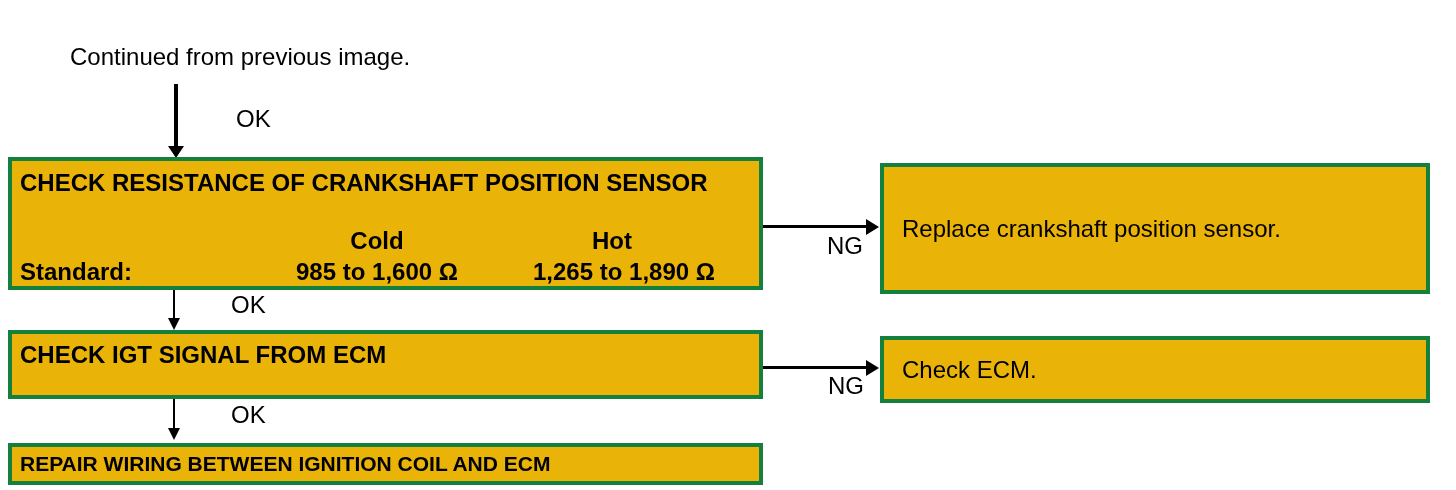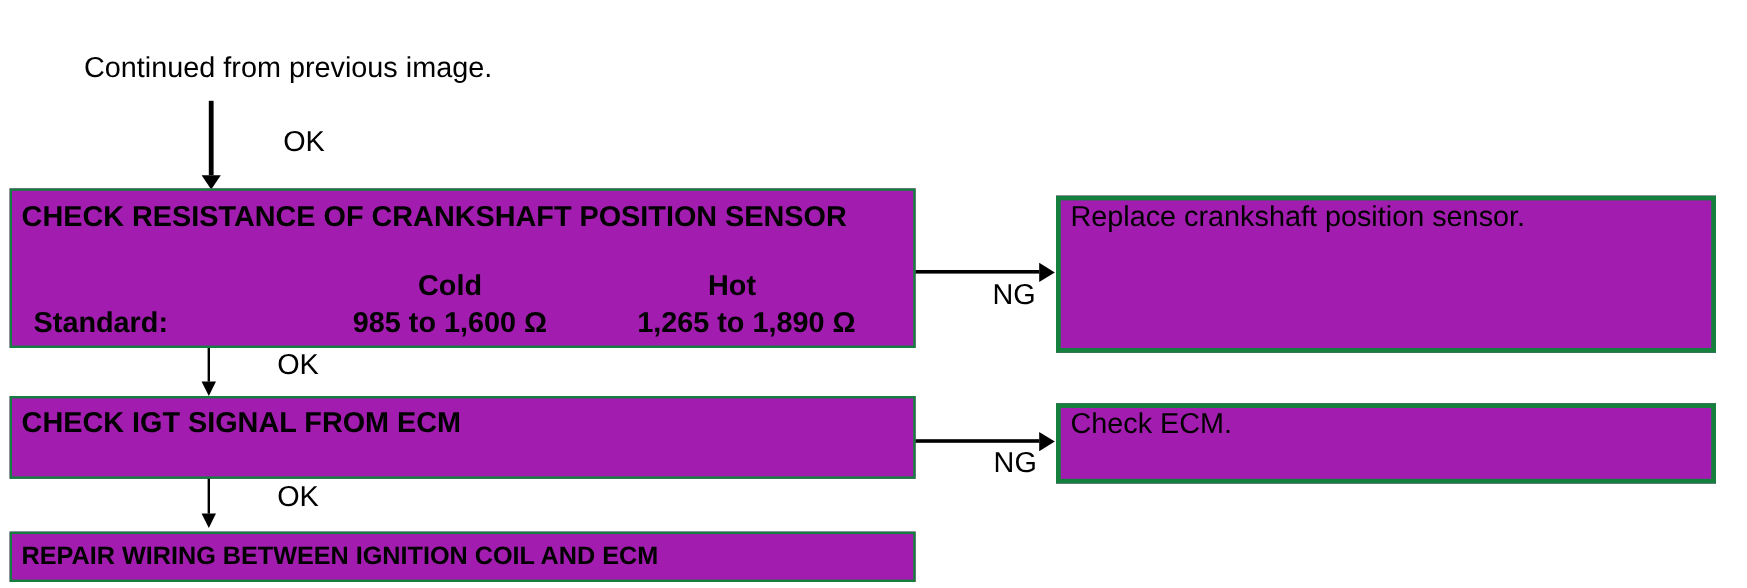--- a/index.html
+++ b/index.html
@@ -20,27 +20,28 @@
     position: absolute;
     font-size: 24px;
     line-height: 26px;
     white-space: nowrap;
     margin-left: 40px;
   }
   .bold { font-weight: bold; }
   .box {
     position: absolute;
     box-sizing: border-box;
-    background: #a21caf;
-    border: 2px solid #15803d;
+    background: #eab308;
+    border: 4px solid #15803d;
   }
   .box-thick { border-width: 4px; }
   .result-box {
     display: flex;
-    padding-left: 8px;
+    align-items: center;
+    padding-left: 18px;
     font-size: 24px;
   }
   .vline, .hline { position: absolute; background: #000000; }
   .arrow-head-down {
     position: absolute;
     width: 0; height: 0;
     border-left: 8px solid transparent;
     border-right: 8px solid transparent;
     border-top: 12px solid #000000;
   }
@@ -80,21 +81,21 @@
   <div class="lbl" style="left:30px; top:44px;">Continued from previous image.</div>
 
   <div class="vline" style="left:174px; top:84px; width:4px; height:62px;"></div>
   <div class="arrow-head-down" style="left:168px; top:146px;"></div>
   <div class="lbl" style="left:196px; top:106px;">OK</div>
 
   <div class="box" style="left:8px; top:157px; width:755px; height:133px;">
     <div class="step-title">CHECK RESISTANCE OF CRANKSHAFT POSITION SENSOR</div>
     <div class="inner-abs bold centered" style="left:365px; top:66px;">Cold</div>
     <div class="inner-abs bold centered" style="left:600px; top:66px;">Hot</div>
-    <div class="inner-abs bold" style="left:8px; top:97px;margin-left:10px;">Standard:</div>
+    <div class="inner-abs bold" style="left:8px; top:97px;">Standard:</div>
     <div class="inner-abs bold centered" style="left:365px; top:97px;">985 to 1,600 Ω</div>
     <div class="inner-abs bold centered" style="left:612px; top:97px;">1,265 to 1,890 Ω</div>
   </div>
 
   <div class="hline" style="left:763px; top:225px; width:103px; height:3px;"></div>
   <div class="arrow-head-right" style="left:866px; top:219px;"></div>
   <div class="lbl" style="left:787px; top:233px;">NG</div>
 
   <div class="box box-thick result-box" style="left:880px; top:163px; width:550px; height:131px;">
     <span>Replace crankshaft position sensor.</span>

